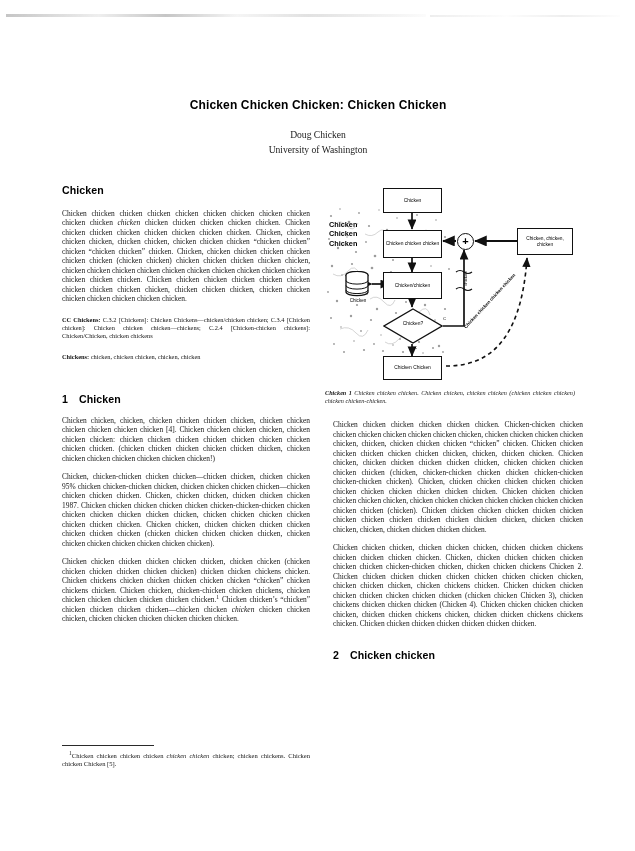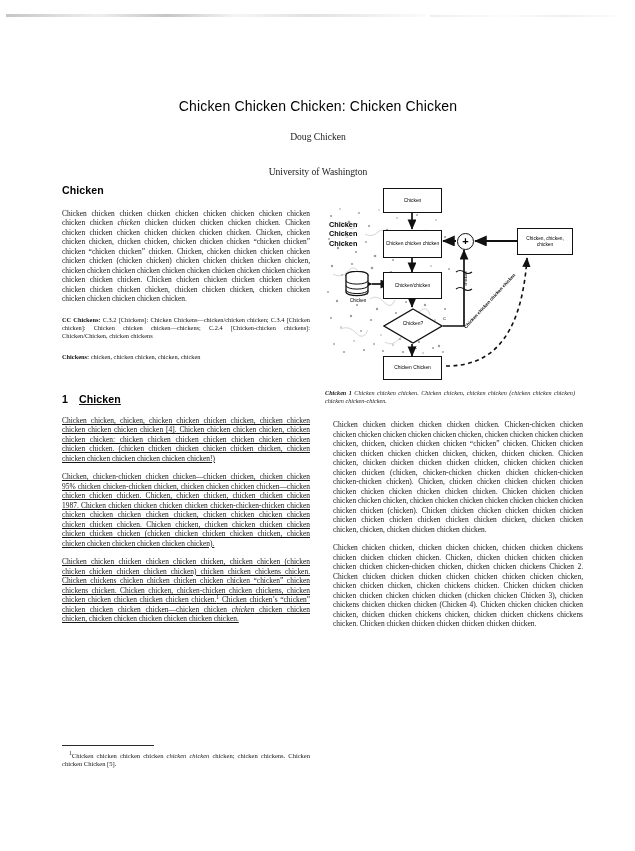--- a/index.html
+++ b/index.html
@@ -57,34 +57,34 @@
   
   #title-block {
     position: absolute;
     left: 62px;
     top: 98px;
     width: 512px;
     text-align: center;
   }
   #paper-title {
     font-family: "Liberation Sans", sans-serif;
-    font-weight: normal;
-    font-size: 14px;
+    font-weight: bold;
+    font-size: 12px;
     letter-spacing: 0.15px;
     color: #000;
     margin: 0;
   }
   #author-name {
     font-size: 9.6px;
     margin-top: 17px;
     color: #1a1a1a;
   }
   #affiliation {
     font-size: 9.6px;
-    margin-top: 24px;
+    margin-top: 4px;
     color: #1a1a1a;
   }
 
   
   .column {
     position: absolute;
     width: 248px;
     font-size: 7.45px;
     line-height: 9.5px;
     text-align: justify;
@@ -118,21 +118,21 @@
     line-height: 8.2px;
     margin: 12px 0 0 0;
     text-align: justify;
   }
   .meta-block b { font-weight: bold; }
   .keywords-block {
     font-size: 6.35px;
     line-height: 8.2px;
     margin: 13px 0 0 0;
   }
-  .sec1-wrap { margin-top: 34px; text-decoration: underline; }
+  .sec1-wrap { margin-top: 34px; }
   i { font-style: italic; }
   sup { font-size: 5.6px; vertical-align: super; line-height: 0; }
 
   
   #footnote-area {
     position: absolute;
     left: 62px;
     top: 745px;
     width: 248px;
   }
@@ -500,16 +500,17 @@
     </div>
 
     <div id="figure-caption"><span class="figlabel">Chicken 1</span><span>  Chicken chicken chicken. Chicken chicken, chicken chicken (chicken chicken chicken) chicken chicken-chicken.</span></div>
   </div>
 
   <div id="right-column" class="column">
     <p class="para">Chicken chicken chicken chicken chicken chicken. Chicken-chicken chicken chicken chicken chicken chicken chicken chicken, chicken chicken chicken chicken chicken, chicken, chicken chicken chicken “chicken” chicken. Chicken chicken chicken chicken chicken chicken chicken, chicken, chicken chicken. Chicken chicken, chicken chicken chicken chicken chicken, chicken chicken chicken chicken chicken (chicken, chicken-chicken chicken chicken chicken-chicken chicken-chicken chicken). Chicken, chicken chicken chicken chicken chicken chicken chicken chicken chicken chicken chicken. Chicken chicken chicken chicken chicken chicken, chicken chicken chicken chicken chicken chicken chicken chicken chicken (chicken). Chicken chicken chicken chicken chicken chicken chicken chicken chicken chicken chicken chicken chicken, chicken chicken chicken, chicken, chicken chicken chicken chicken.</p>
     <p class="para">Chicken chicken chicken, chicken chicken chicken, chicken chicken chickens chicken chicken chicken chicken. Chicken, chicken chicken chicken chicken chicken chicken chicken-chicken chicken, chicken chicken chickens Chicken 2. Chicken chicken chicken chicken chicken chicken chicken chicken chicken, chicken chicken chicken, chicken chickens chicken. Chicken chicken chicken chicken chicken chicken chicken chicken (chicken chicken Chicken 3), chicken chickens chicken chicken chicken (Chicken 4). Chicken chicken chicken chicken chicken, chicken chicken chickens chicken, chicken chicken chickens chickens chicken. Chicken chicken chicken chicken chicken chicken chicken.</p>
 
     <div style="margin-top:22px;">
+      <h2 class="section-head numbered"><span class="secnum">2</span><span>Chicken chicken</span></h2>
     </div>
   </div>
 
 </div>
 
 </body></html>

